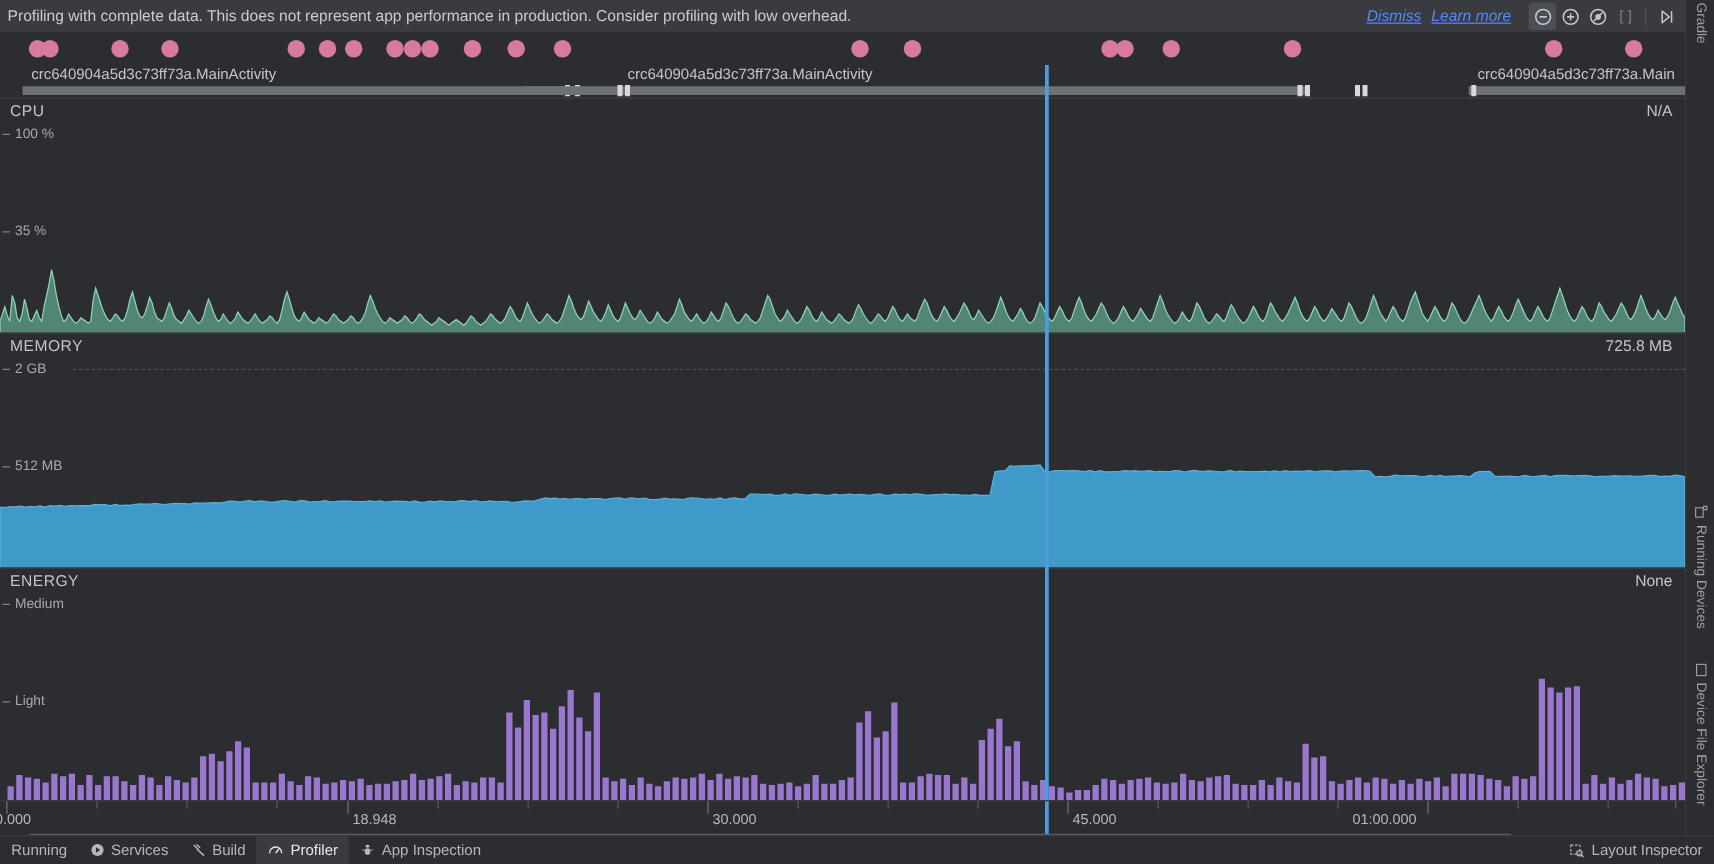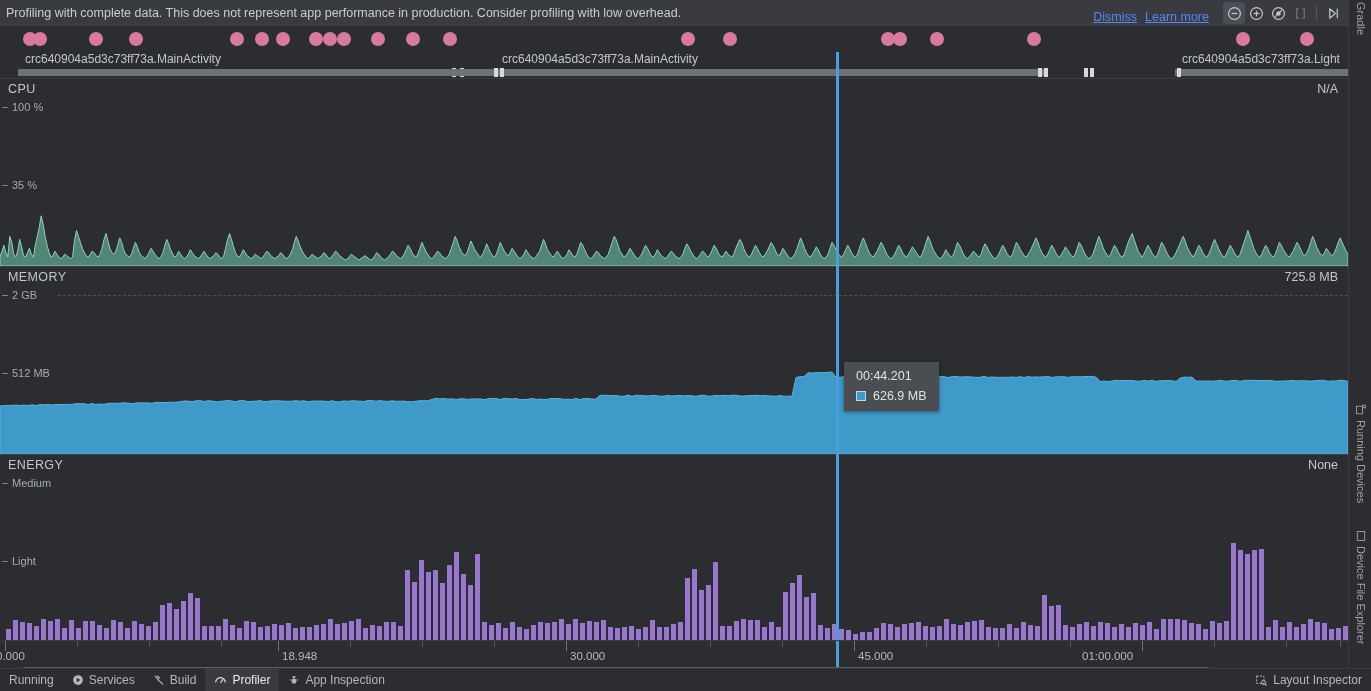--- a/index.html
+++ b/index.html
@@ -11,21 +11,21 @@
     overflow:hidden;
   }
   #app { position:relative; width:1371px; height:618px; }
 
   
   .banner {
     position:absolute; left:0; top:0; width:1348px; height:26px;
     background:#393b40; display:flex; align-items:center;
   }
   .banner-text { font-size:12.5px; color:#c8ccd2; margin-left:6px; white-space:nowrap; }
-  .banner-actions { margin-left:auto; display:flex; align-items:flex-end; gap:8px; padding-right:4px; }
+  .banner-actions { margin-left:auto; display:flex; align-items:center; gap:8px; padding-right:4px;font-style:italic; }
   .link { color:#548af7; font-size:12.5px; text-decoration:underline; cursor:pointer; }
   .tb-group { display:flex; align-items:center; margin-left:6px; }
   .tb-btn { width:22px; height:22px; display:flex; align-items:center; justify-content:center; cursor:pointer; border-radius:3px; }
   .tb-btn.framed { background:#4b4e54; }
   .tb-btn.disabled { opacity:.42; cursor:default; }
   .tb-sep { width:1px; height:14px; background:#55585e; margin:0 5px; }
   .tb-btn svg { display:block; }
 
   
   .right-rail {
@@ -203,21 +203,21 @@
         <div class="act-tick" style="left: 460px;"></div>
         <div class="act-bar" style="left: 420px; width: 627px;"></div>
         <div class="act-label" style="left: 502px;">crc640904a5d3c73ff73a.MainActivity</div>
         <div class="act-tick" style="left: 494px;"></div>
         <div class="act-tick" style="left: 500px;"></div>
         <div class="act-tick" style="left: 1038px;"></div>
         <div class="act-tick" style="left: 1044px;"></div>
         <div class="act-tick" style="left: 1084px;"></div>
         <div class="act-tick" style="left: 1090px;"></div>
         <div class="act-bar" style="left: 1175px; width: 173px;"></div>
-        <div class="act-label" style="left: 1182px;">crc640904a5d3c73ff73a.Light</div>
+        <div class="act-label" style="left: 1182px;">crc640904a5d3c73ff73a.Main</div>
         <div class="act-tick" style="left: 1177px;"></div>
       </div>
 
     <div class="mon" id="cpu">
       <div class="mon-title">CPU</div>
       <div class="mon-value">N/A</div>
       <div class="axis-tick" style="top:28px"></div>
       <div class="axis-lbl" style="top:22px">100 %</div>
       <div class="axis-tick" style="top:106px"></div>
       <div class="axis-lbl" style="top:100px">35 %</div>
@@ -441,27 +441,20 @@
           <div class="ebar" style="left: 1315px; height: 17.8px; background: rgb(154, 119, 207);"></div>
           <div class="ebar" style="left: 1322px; height: 17px; background: rgb(154, 119, 207);"></div>
           <div class="ebar" style="left: 1329px; height: 11.5px; background: rgb(154, 119, 207);"></div>
           <div class="ebar" style="left: 1336px; height: 12.1px; background: rgb(154, 119, 207);"></div>
           <div class="ebar" style="left: 1343px; height: 13.6px; background: rgb(154, 119, 207);"></div>
         </div>
     </div>
 
     <div class="playhead" id="playhead" style="left: 836px;"></div>
 
-    <div class="tip" id="tooltip" style="left: 844px; top: 336px;">
-      <div class="tip-time">00:44.201</div>
-      <div class="tip-row">
-        <span class="tip-sw"></span>
-        <span>626.9 MB</span>
-      </div>
-    </div>
 
     <div class="timeaxis" id="timeaxis">
         <div class="tk-minor" style="left: 77px;"></div>
         <div class="tk-minor" style="left: 149px;"></div>
         <div class="tk-minor" style="left: 221px;"></div>
         <div class="tk-minor" style="left: 350px;"></div>
         <div class="tk-minor" style="left: 422px;"></div>
         <div class="tk-minor" style="left: 494px;"></div>
         <div class="tk-minor" style="left: 638px;"></div>
         <div class="tk-minor" style="left: 710px;"></div>

